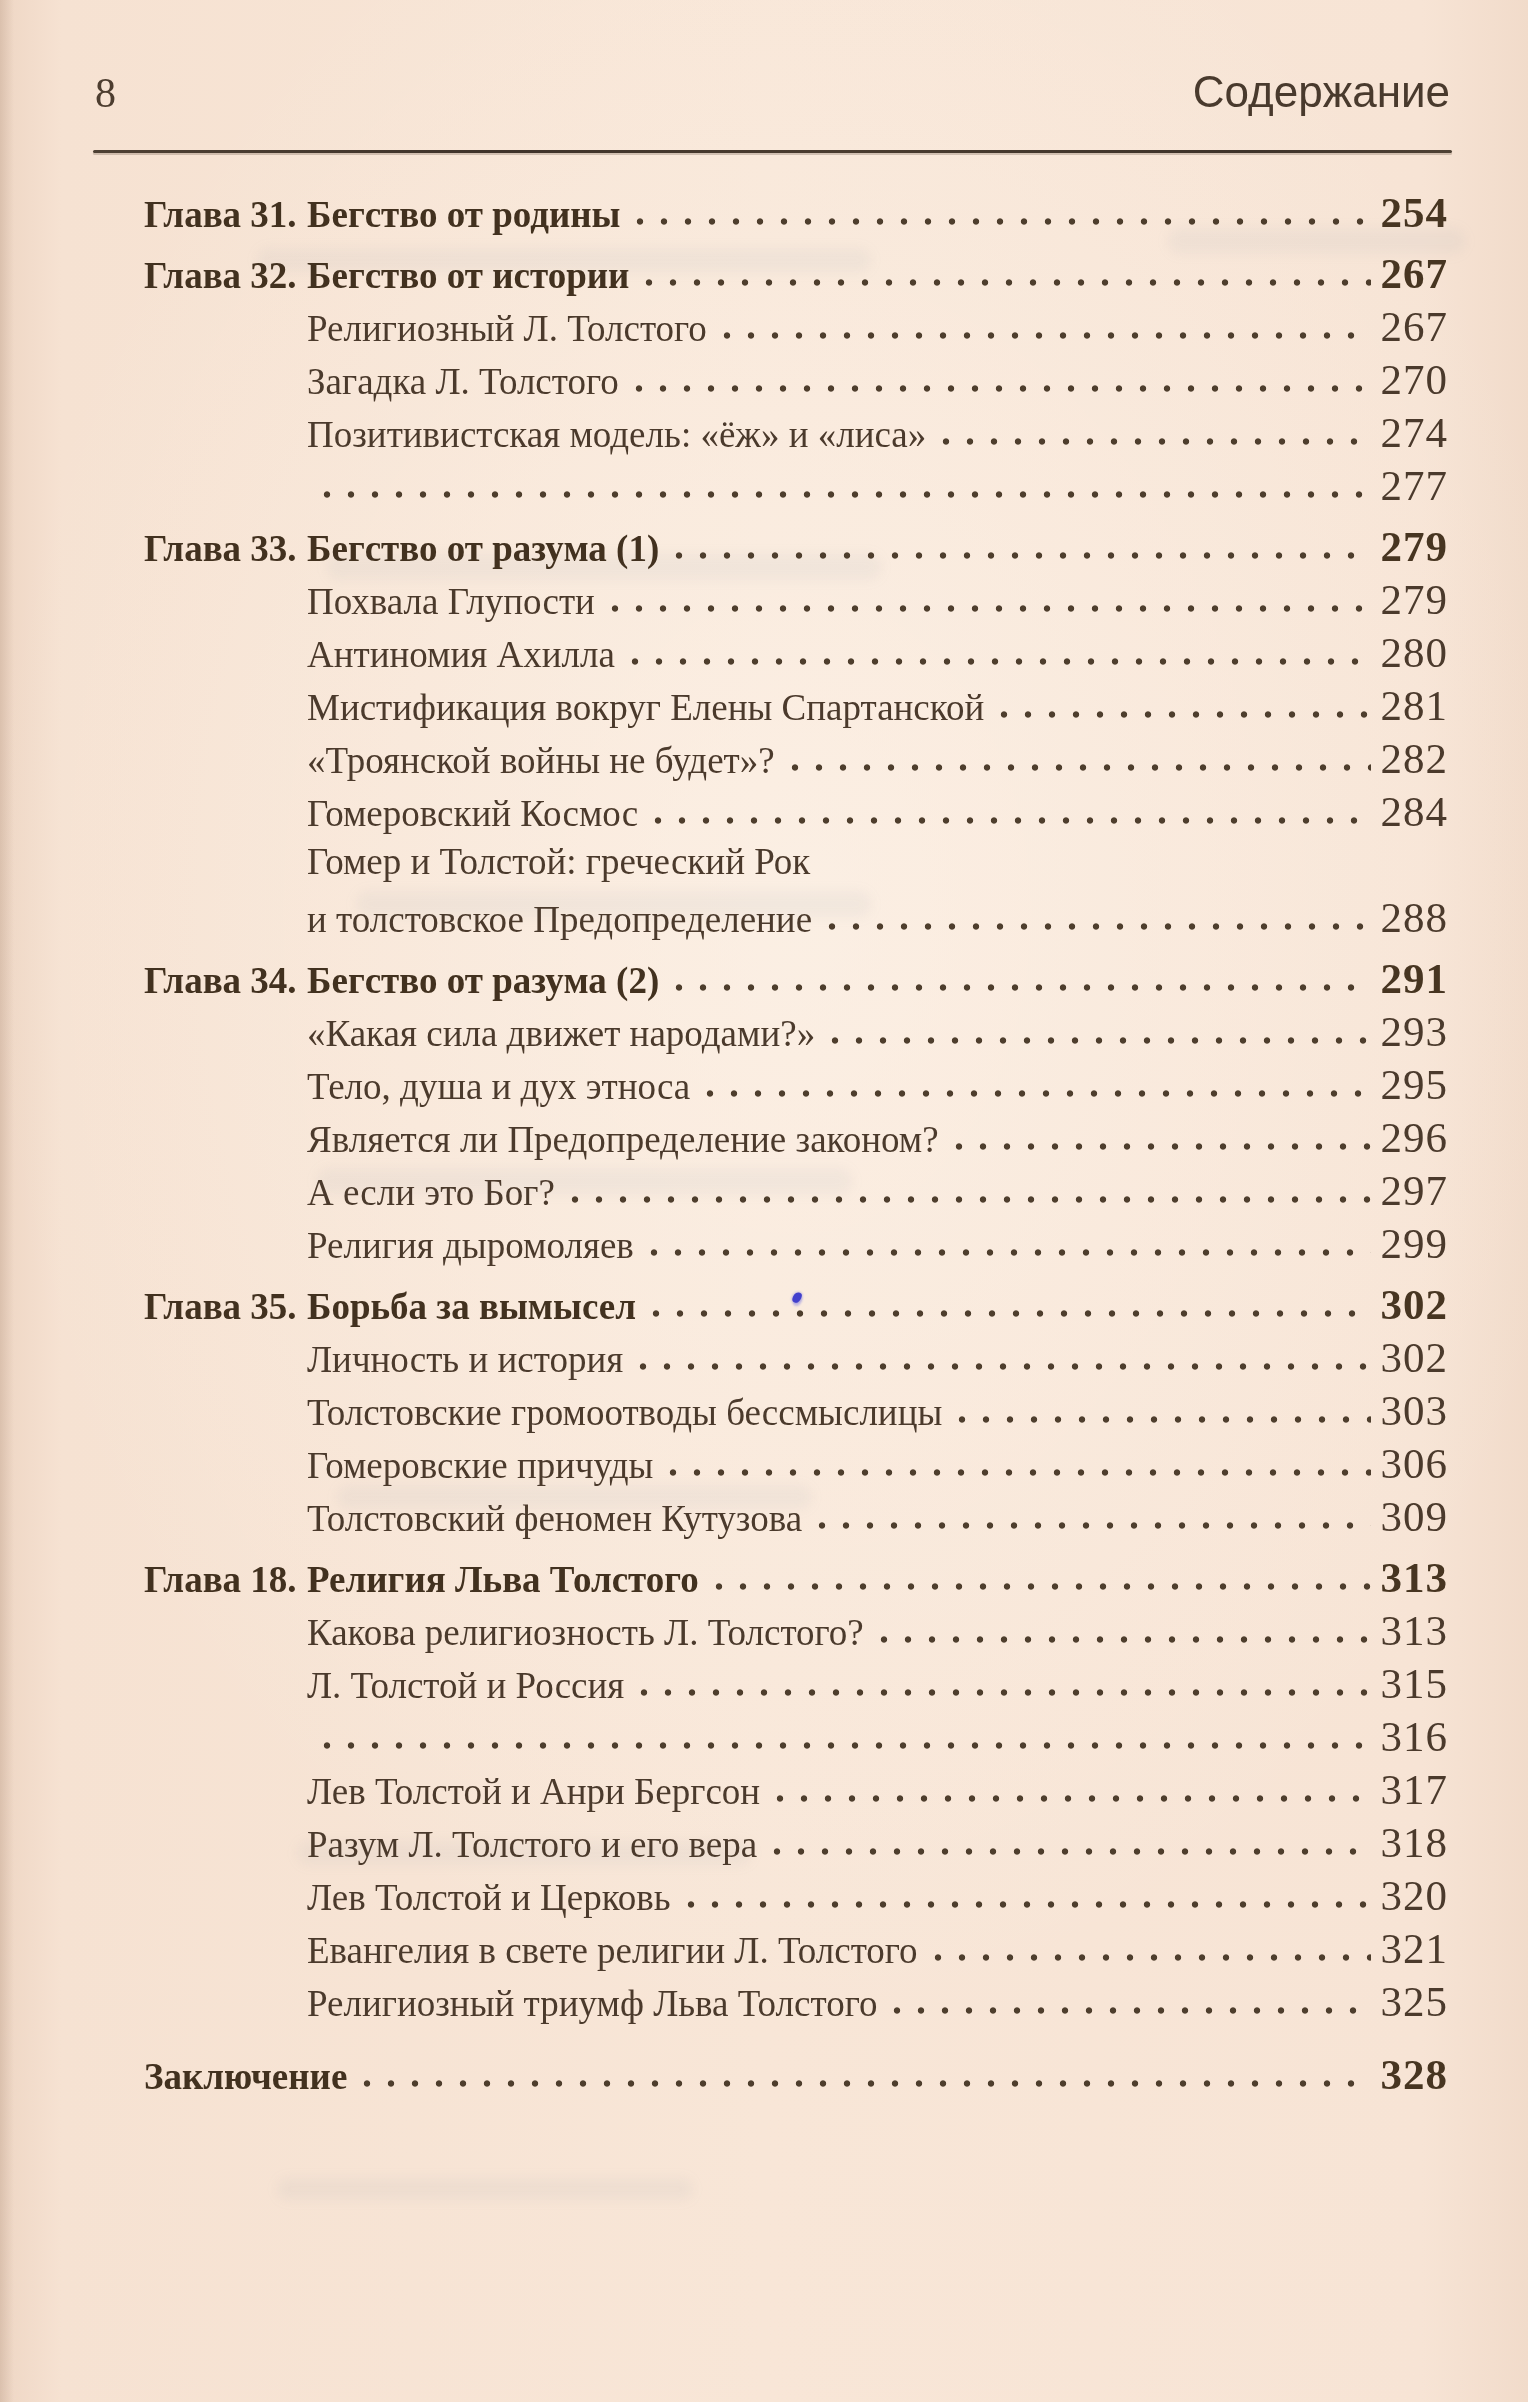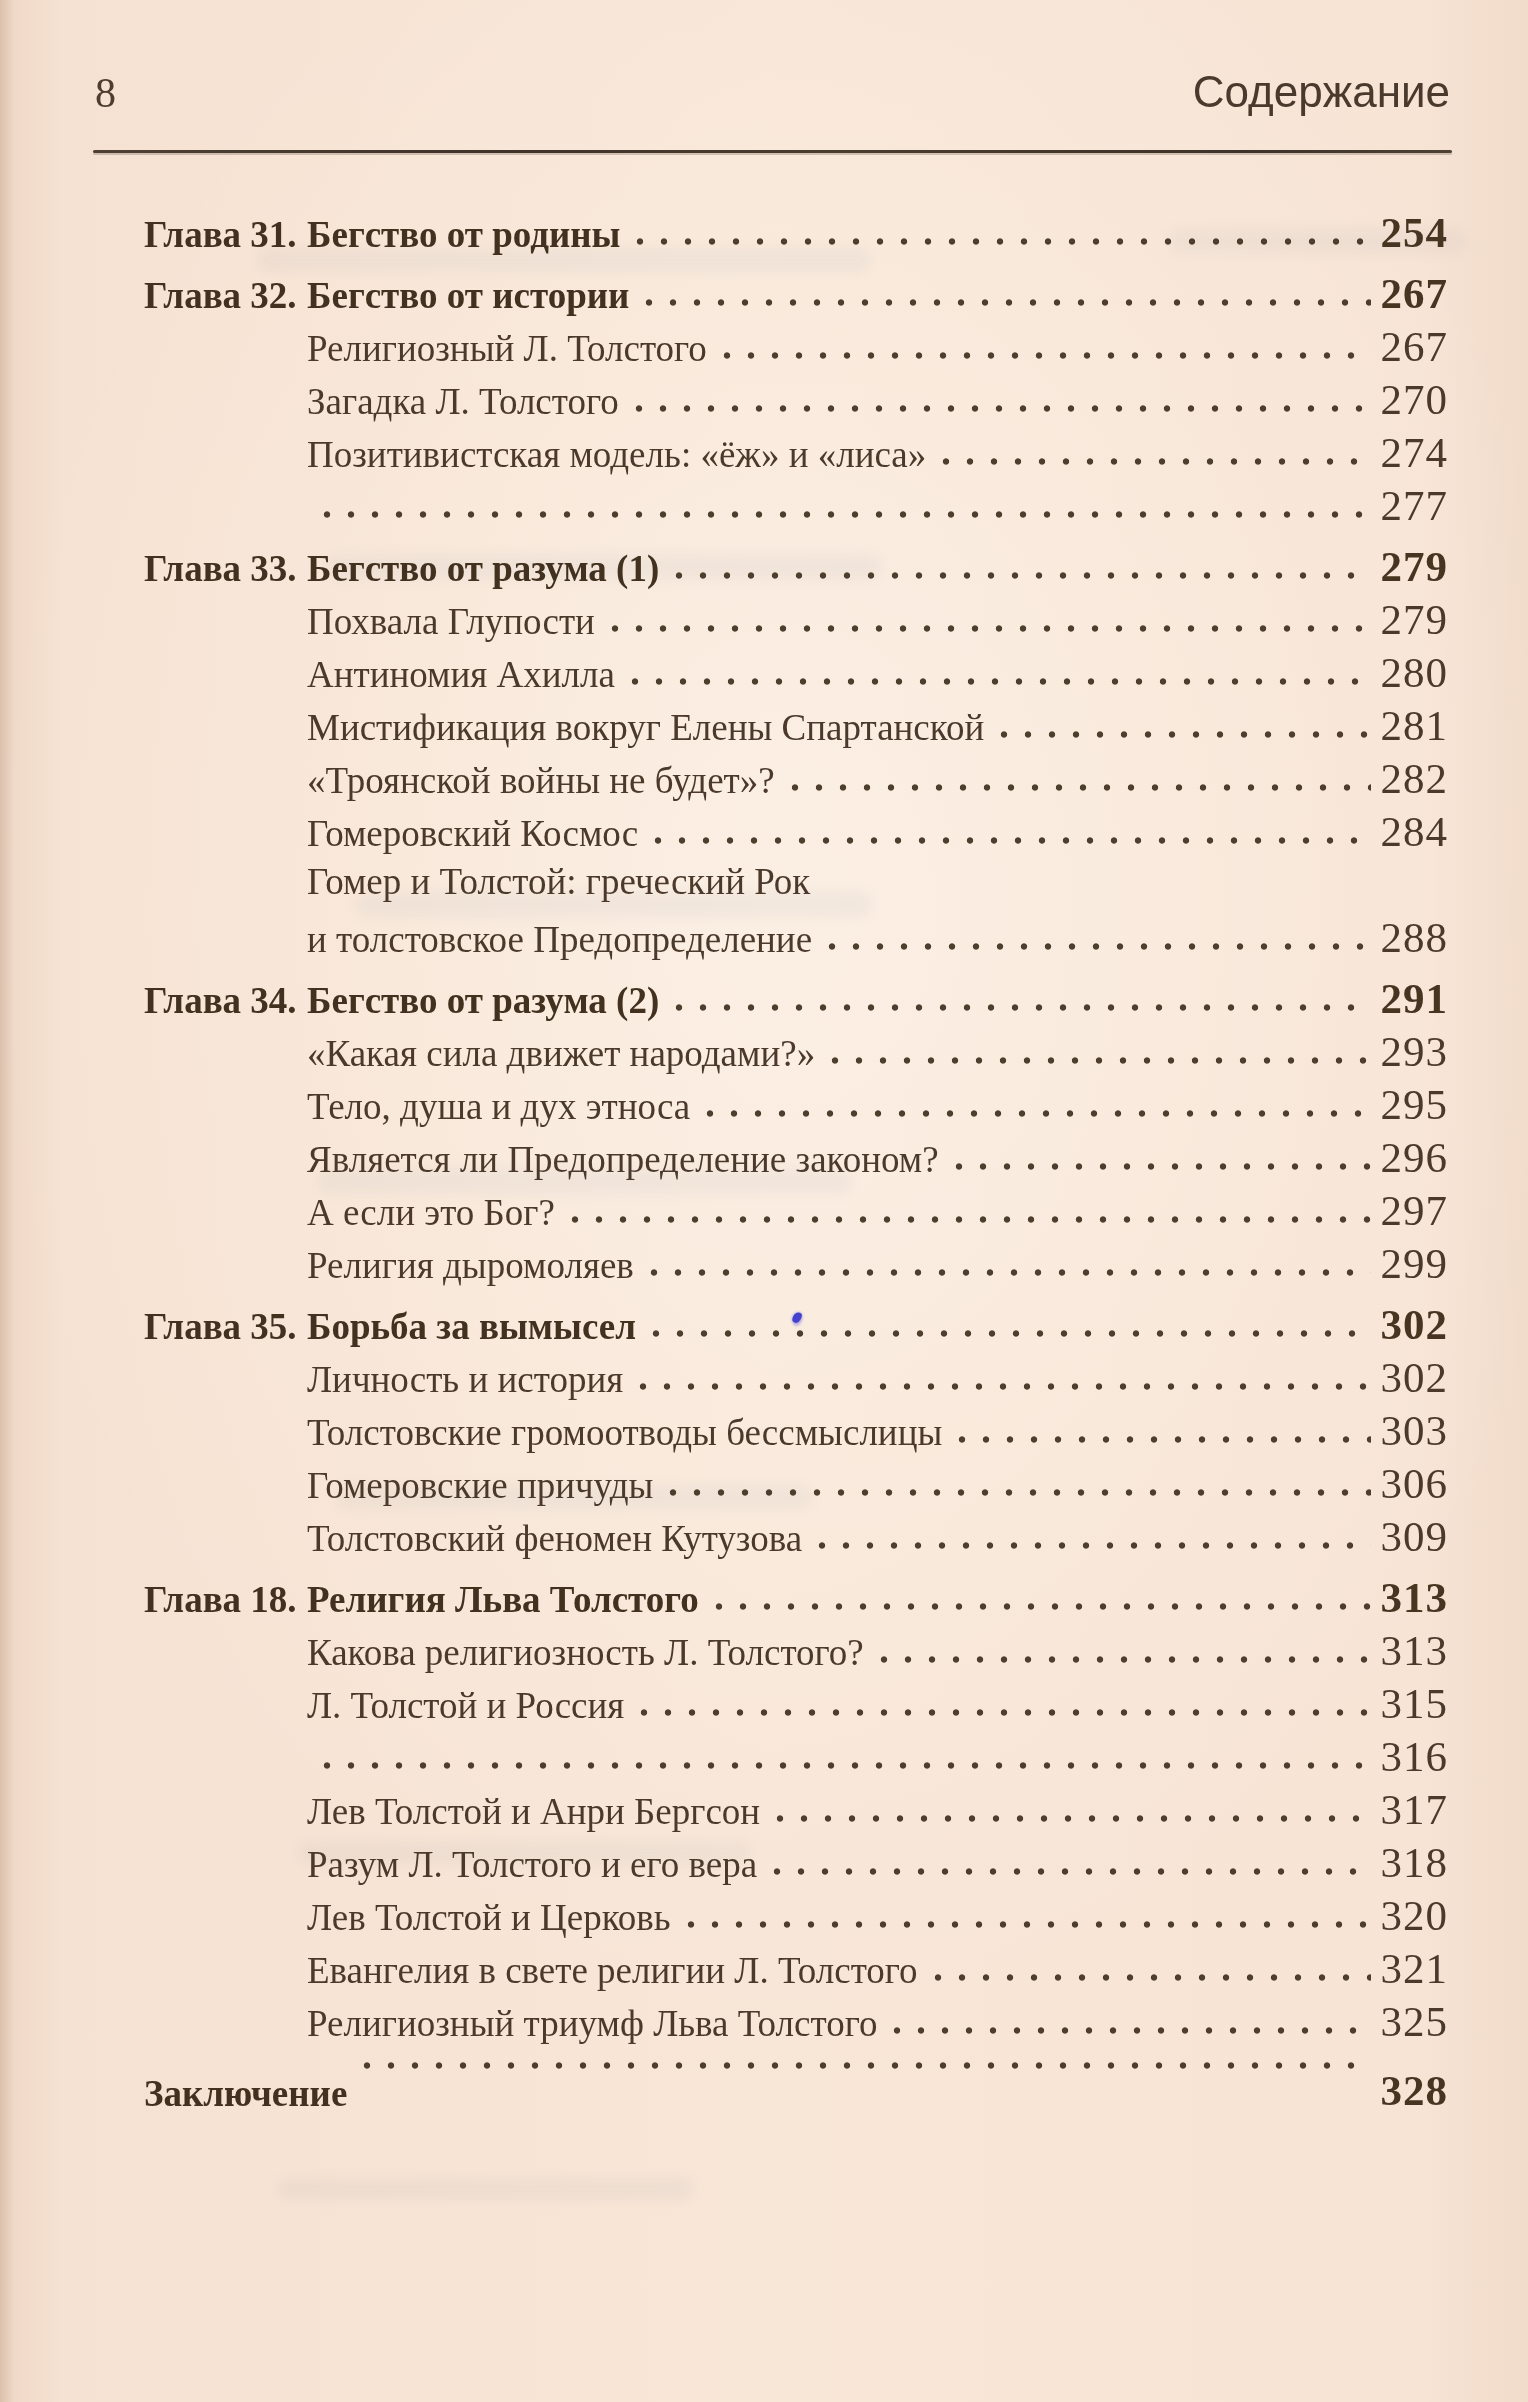--- a/index.html
+++ b/index.html
@@ -58,31 +58,31 @@
     top: 150px;
     height: 3px;
     background: linear-gradient(90deg, #4e4033, #3f332a 30%, #4a3c2f 55%, #3e332a 85%, #4e4134);
     box-shadow: 0 2px 0 rgba(90, 72, 55, 0.25);
     border-radius: 2px;
   }
   .toc {
     position: absolute;
     left: 144px;
     right: 81px;
-    top: 200px;
+    top: 180px;
     font-size: 37px;
   }
   .toc-row {
     display: flex;
     align-items: baseline;
     height: 53px;
     white-space: nowrap;
   }
   .toc-row.chapter { font-weight: bold; margin-top: 8px; color: #42311f; }
-  .toc-row.conclusion { font-weight: bold; margin-top: 12px; color: #42311f; align-items: flex-end; }
+  .toc-row.conclusion { font-weight: bold; margin-top: 20px; color: #42311f; }
   .toc-row.section { padding-left: 163px; }
   .chapter-label {
     flex: none;
     width: 163px;
   }
   .entry-title { flex: none; }
   .dot-leader {
     flex: 1 1 auto;
     height: 9px;
     margin: 0 10px 0 16px;

